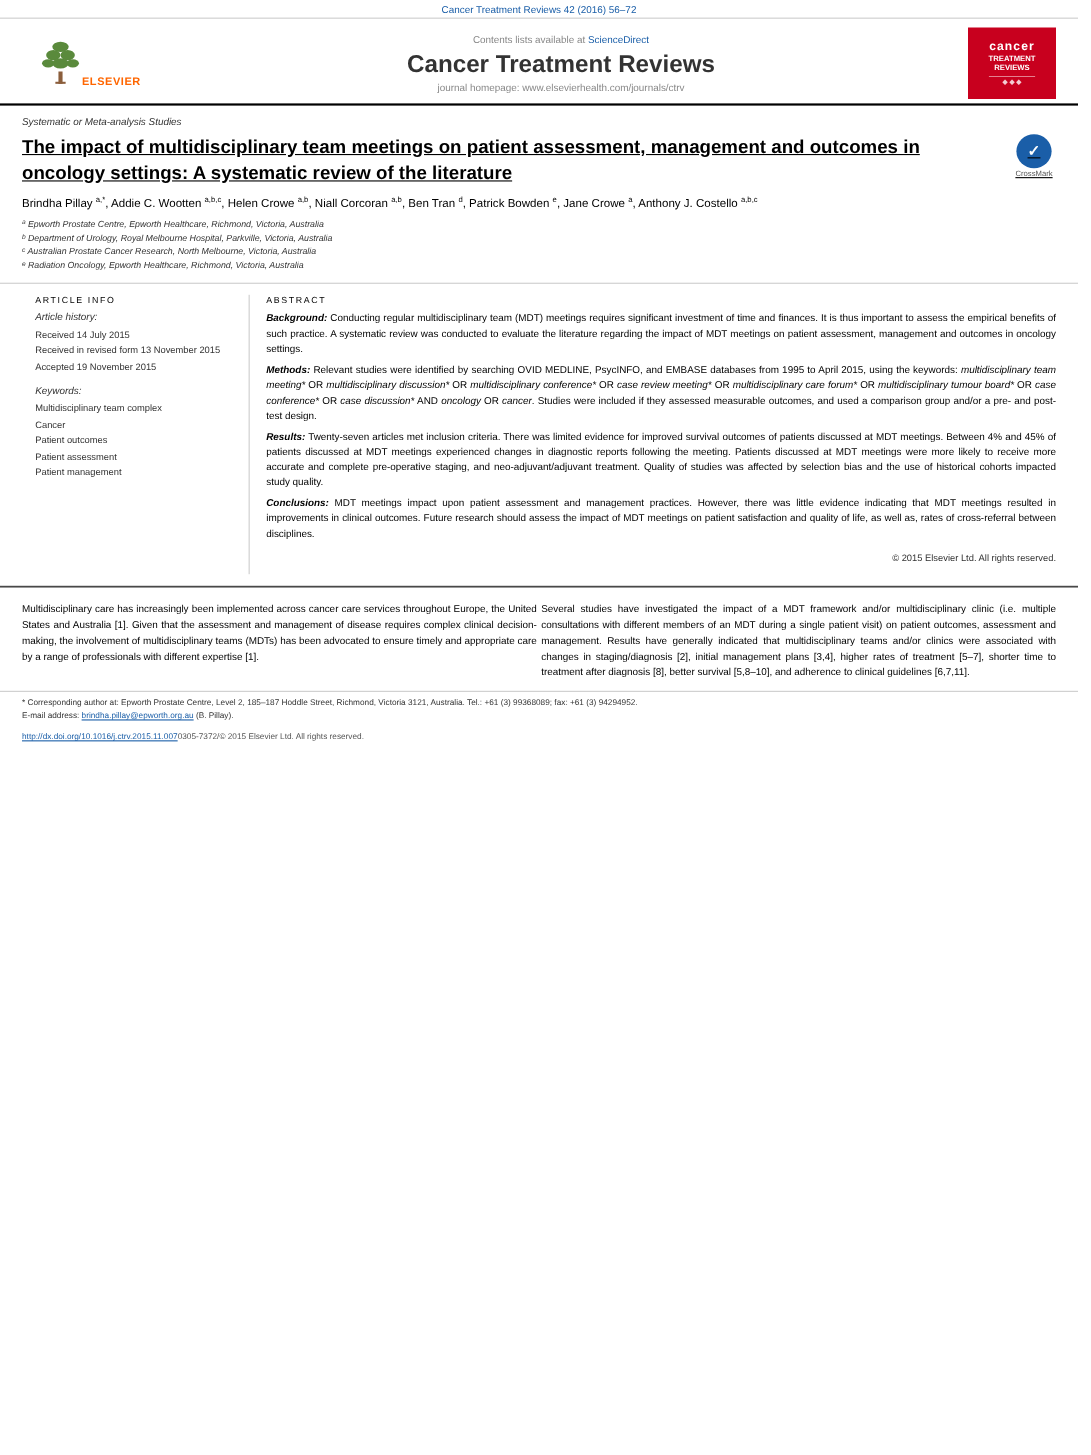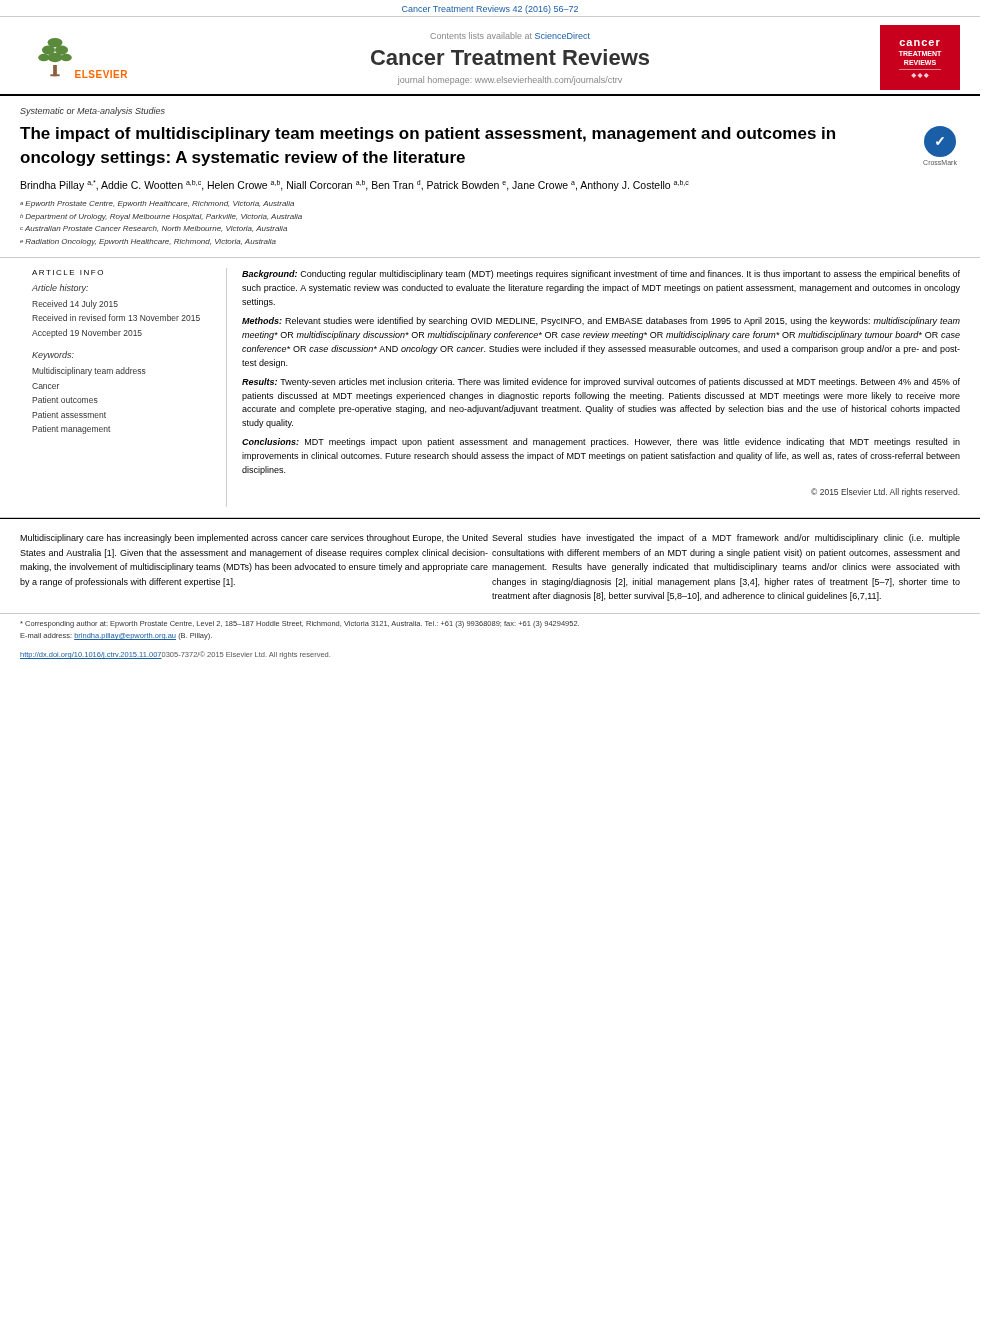--- a/index.html
+++ b/index.html
@@ -87,22 +87,23 @@
     }
     .article-type {
       font-size: 9px;
       font-style: italic;
       color: #333;
       margin-bottom: 6px;
       font-family: Arial, sans-serif;
     }
     .article-title-row {
       display: flex;
-      align-items: center;
+      align-items: flex-start;
       justify-content: space-between;
+      text-decoration: underline;
     }
     .article-title {
       font-size: 17px;
       font-weight: bold;
       color: #000;
       font-family: Arial, sans-serif;
       line-height: 1.4;
       flex: 1;
       padding-right: 10px;
     }
@@ -401,29 +402,30 @@
 
       <div class="article-info-label">Article history:</div>
       <div class="article-info-dates">
         <div>Received 14 July 2015</div>
         <div>Received in revised form 13 November 2015</div>
         <div>Accepted 19 November 2015</div>
       </div>
 
       <div class="keywords-section">
         <div class="keywords-label">Keywords:</div>
-        <div class="keyword-item">Multidisciplinary team address</div>
+        <div class="keyword-item">Multidisciplinary team complex</div>
         <div class="keyword-item">Cancer</div>
         <div class="keyword-item">Patient outcomes</div>
         <div class="keyword-item">Patient assessment</div>
         <div class="keyword-item">Patient management</div>
       </div>
     </div>
 
     <div class="col-right">
+      <div class="section-heading">ABSTRACT</div>
 
       <div class="abstract-text">
         <div class="para">
           <span class="para-label">Background:</span>
           <span>Conducting regular multidisciplinary team (MDT) meetings requires significant investment of time and finances. It is thus important to assess the empirical benefits of such practice. A systematic review was conducted to evaluate the literature regarding the impact of MDT meetings on patient assessment, management and outcomes in oncology settings.</span>
         </div>
         <div class="para">
           <span class="para-label">Methods:</span>
           <span> Relevant studies were identified by searching OVID MEDLINE, PsycINFO, and EMBASE databases from 1995 to April 2015, using the keywords: <span class="para-italic">multidisciplinary team meeting*</span> OR <span class="para-italic">multidisciplinary discussion*</span> OR <span class="para-italic">multidisciplinary conference*</span> OR <span class="para-italic">case review meeting*</span> OR <span class="para-italic">multidisciplinary care forum*</span> OR <span class="para-italic">multidisciplinary tumour board*</span> OR <span class="para-italic">case conference*</span> OR <span class="para-italic">case discussion*</span> AND <span class="para-italic">oncology</span> OR <span class="para-italic">cancer</span>. Studies were included if they assessed measurable outcomes, and used a comparison group and/or a pre- and post-test design.</span>
         </div>

